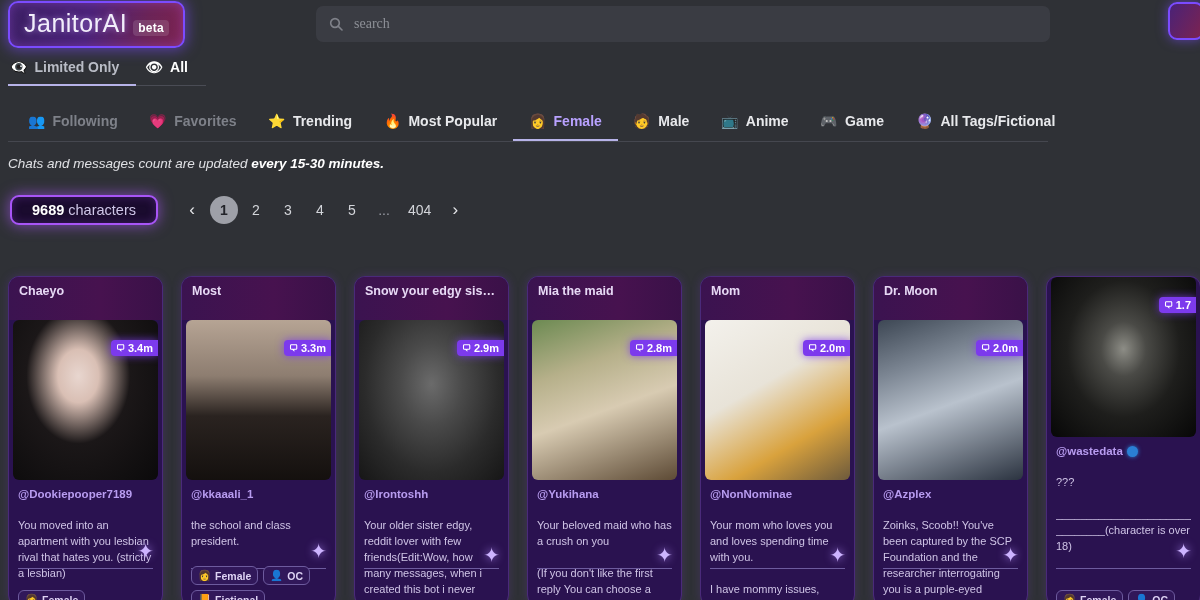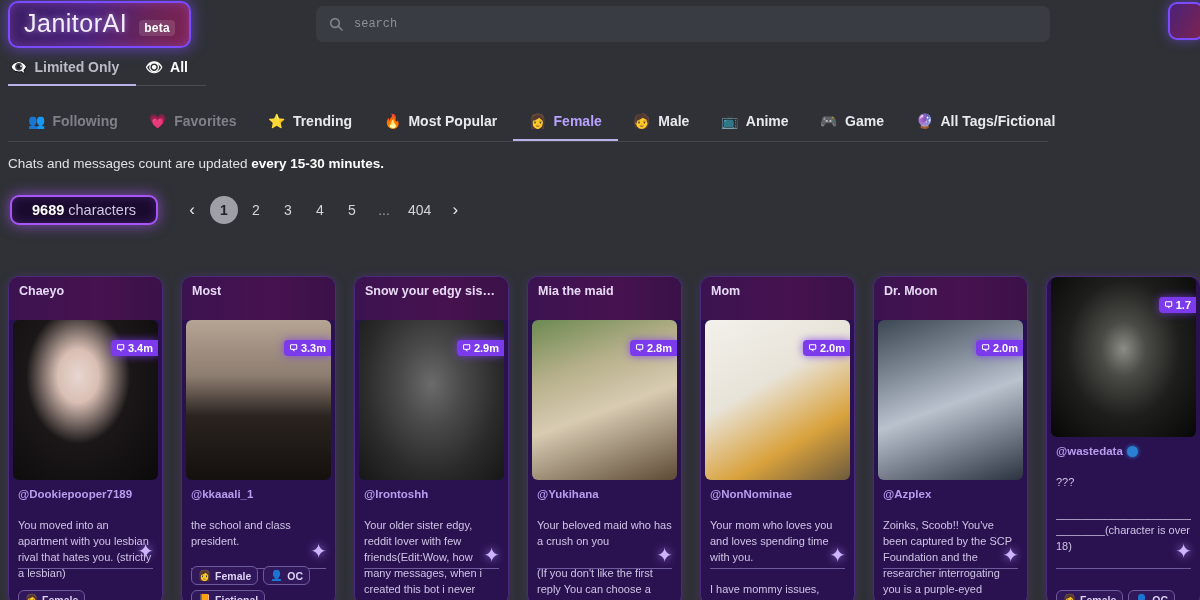--- a/index.html
+++ b/index.html
@@ -19,21 +19,21 @@
     background: #2f3136;
     position: relative;
   }
   .logo-wrap {
     margin-left: 8px;
     padding: 6px 14px 8px 14px;
     border-radius: 10px;
     border: 2px solid #7b4bff;
     background: linear-gradient(100deg,#3b1f63 0%,#4a2277 45%,#6b2457 78%,#7c2350 100%);
     box-shadow: 0 0 14px 2px rgba(123,75,255,.55), inset 0 0 12px rgba(180,90,255,.35);
-    display: flex; align-items: baseline; gap: 12px;
+    display: flex; align-items: baseline; gap: 6px;
   }
   .logo-text {
     font-size: 25px; font-weight: 400; letter-spacing: .5px;
     color: #f2eefb;
     text-shadow: 0 0 6px rgba(200,160,255,.7);
   }
   .logo-beta {
     font-size: 12px; font-weight: 700; color: #ffffff;
     background: rgba(255,255,255,.13);
     padding: 1px 5px; border-radius: 4px;
@@ -43,21 +43,21 @@
     position: absolute; left: 316px; top: 6px;
     width: 734px; height: 36px;
     background: #3a3c43;
     border-radius: 7px;
     display: flex; align-items: center; gap: 10px;
     padding: 0 12px;
   }
   .search-icon { width: 16px; height: 16px; flex: 0 0 16px; opacity: .55; }
   .search-input {
     background: transparent; border: none; outline: none;
-    color: #c9ccd4; font-size: 12px; font-family: Liberation Mono, monospace;
+    color: #c9ccd4; font-size: 14px; font-family: Liberation Serif, serif;
     width: 100%;
   }
   .search-input::placeholder { color: #8d9097; }
   .right-edge-btn {
     position: absolute; right: -4px; top: 2px;
     width: 36px; height: 38px; border-radius: 9px;
     border: 2px solid #7b4bff;
     background: linear-gradient(120deg,#4a2277,#7c2350);
     box-shadow: 0 0 12px rgba(123,75,255,.6);
   }
@@ -102,21 +102,21 @@
     height: 2px; background: #b7b3e8;
   }
   .cat-line {
     position: absolute; left: 8px; bottom: 0; width: 1040px;
     height: 1px; background: #45474f;
   }
 
   
   .notice {
     margin: 14px 0 0 8px;
-    font-size: 13.5px; color: #dfe0e4;
+    font-size: 13.5px; color: #dfe0e4; font-style: italic;
   }
   .notice b { color: #ffffff; font-weight: 700; }
 
   
   .page-row {
     display: flex; align-items: center; gap: 14px;
     margin: 22px 0 0 10px; height: 34px;
   }
   .count-pill {
     border: 2px solid #a855f7; border-radius: 9px;

